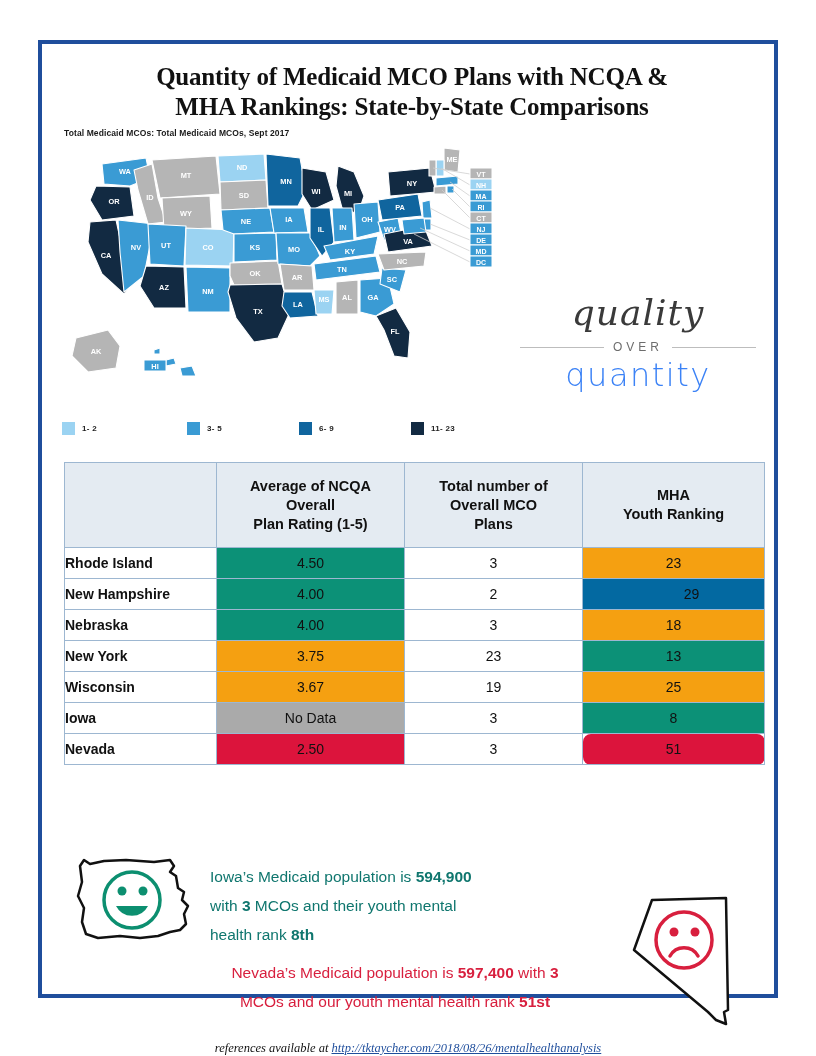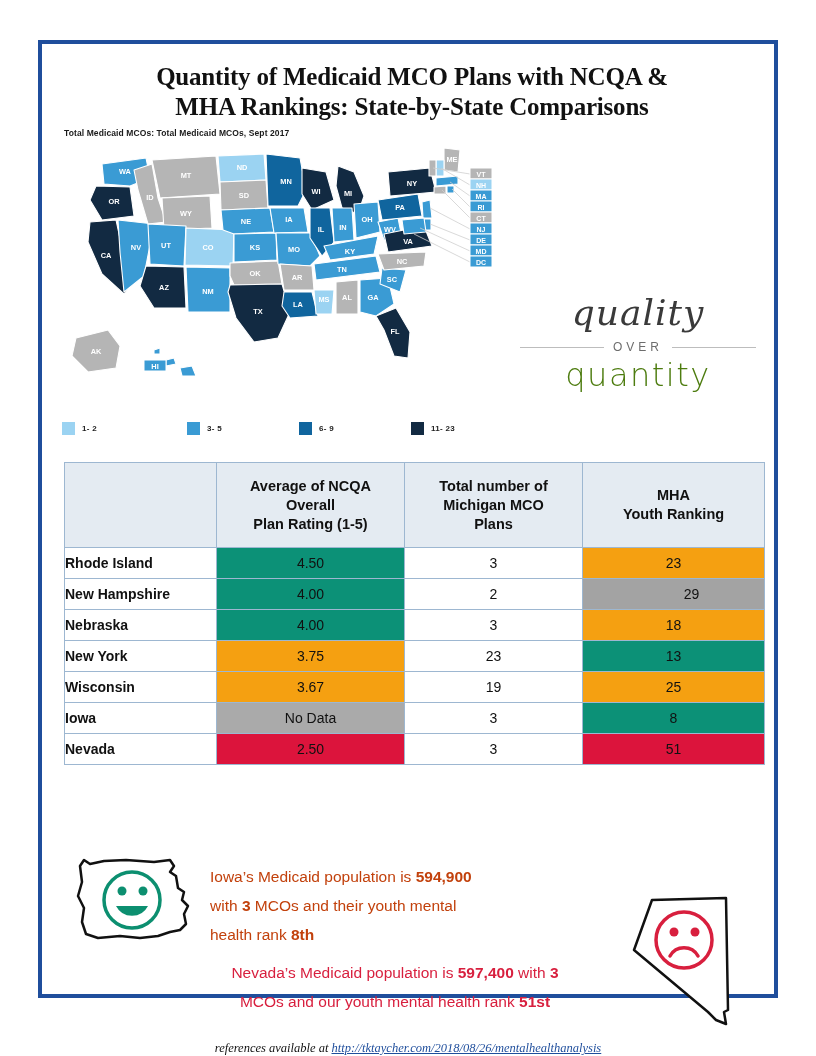--- a/index.html
+++ b/index.html
@@ -26,21 +26,21 @@
   .lgitem{display:flex;align-items:center;}
   .lgsw{width:13px;height:13px;display:inline-block;margin-right:7px;}
   .lglabel{letter-spacing:0.3px;}
 
   .quality{position:absolute;left:478px;top:248px;width:236px;text-align:center;}
   .q-top{font-family:"DejaVu Serif",serif;font-style:italic;font-size:36px;
          color:#3a3a3a;line-height:42px;letter-spacing:1px;}
   .q-mid{display:flex;align-items:center;justify-content:center;margin:6px 0 2px;}
   .q-rule{flex:1;height:1px;background:#bdbdbd;}
   .q-over{font-size:12px;letter-spacing:4px;color:#6d6d6d;padding:0 9px;}
-  .q-bot{font-family:"DejaVu Sans",sans-serif;font-size:32px;color:#4d7c0f;
+  .q-bot{font-family:"DejaVu Sans",sans-serif;font-size:32px;color:#3b82f6;
          letter-spacing:1.5px;font-weight:300;line-height:38px;}
 
   table.data{position:absolute;left:22px;top:418px;width:700px;
              border-collapse:collapse;table-layout:fixed;}
   table.data col.c1{width:152px;}
   table.data col.c2{width:188px;}
   table.data col.c3{width:178px;}
   table.data col.c4{width:182px;}
   table.data th,table.data td{border:1px solid #9DB7D1;padding:0;}
   table.data thead th{background:#E4EBF2;height:84px;vertical-align:middle;
@@ -50,21 +50,21 @@
   table.data tbody td{height:30px;font-size:14px;color:#111;}
   td.state{font-weight:bold;font-size:15px;padding-left:5px;background:#ffffff;
            white-space:nowrap;}
   td.val{text-align:center;}
   td.plain{background:#ffffff;text-align:center;}
 
   .callouts{position:absolute;left:0px;top:806px;width:740px;height:186px;}
   .iowa-svg{position:absolute;left:28px;top:6px;}
   .nev-svg{position:absolute;left:578px;top:42px;}
   .iowa-text{position:absolute;left:168px;top:12px;width:330px;
-             font-size:15.5px;line-height:29px;color:#c2410c;}
+             font-size:15.5px;line-height:29px;color:#0f766e;}
   .nev-text{position:absolute;left:118px;top:108px;width:470px;text-align:center;
             font-size:15.5px;line-height:29px;color:#D81F3E;}
   .b{font-weight:bold;}
 
   .footer{position:absolute;left:0;top:1000px;width:816px;text-align:center;margin-top:41px;}
   .fref{font-family:"Liberation Serif",serif;font-style:italic;font-size:12.5px;
         color:#111;}
   .fref a{color:#1F4E9C;text-decoration:underline;font-style:italic;}
   .fdraft{font-family:"Liberation Serif",serif;font-style:italic;font-weight:bold;
           font-size:14px;color:#111;margin-top:3px;}
@@ -317,41 +317,41 @@
     <thead>
       <tr>
         <th class="blank"></th>
         <th>
           <div>Average of NCQA</div>
           <div>Overall</div>
           <div>Plan Rating (1-5)</div>
         </th>
         <th>
           <div>Total number of</div>
-          <div>Michigan MCO</div>
+          <div>Overall MCO</div>
           <div>Plans</div>
         </th>
         <th>
           <div>MHA</div>
           <div>Youth Ranking</div>
         </th>
       </tr>
     </thead>
     <tbody>
           <tr>
             <td class="state">Rhode Island</td>
             <td class="val" style="background: rgb(12, 145, 119);">4.50</td>
             <td class="plain">3</td>
             <td class="val" style="background: rgb(245, 160, 17);">23</td>
           </tr>
           <tr>
             <td class="state">New Hampshire</td>
             <td class="val" style="background: rgb(12, 145, 119);">4.00</td>
             <td class="plain">2</td>
-            <td class="val" style="background: #a3a3a3; padding-left: 36px;">29</td>
+            <td class="val" style="background: #0369a1; padding-left: 36px;">29</td>
           </tr>
           <tr>
             <td class="state">Nebraska</td>
             <td class="val" style="background: rgb(12, 145, 119);">4.00</td>
             <td class="plain">3</td>
             <td class="val" style="background: rgb(245, 160, 17);">18</td>
           </tr>
           <tr>
             <td class="state">New York</td>
             <td class="val" style="background: rgb(245, 160, 17);">3.75</td>
@@ -367,21 +367,21 @@
           <tr>
             <td class="state">Iowa</td>
             <td class="val" style="background: rgb(170, 170, 170); margin-left: 48px;">No Data</td>
             <td class="plain">3</td>
             <td class="val" style="background: rgb(12, 145, 119);">8</td>
           </tr>
           <tr>
             <td class="state">Nevada</td>
             <td class="val" style="background: rgb(220, 20, 60);">2.50</td>
             <td class="plain">3</td>
-            <td class="val" style="background: rgb(220, 20, 60);">51</td>
+            <td class="val" style="background: rgb(220, 20, 60); border-radius: 8px;">51</td>
           </tr>
         </tbody>
   </table>
 
   <div class="callouts">
 
     <svg class="iowa-svg" width="135" height="105" viewBox="0 0 135 105">
       <path d="M10,10 L14,4 L20,8 L34,5 L56,4 L84,6 L100,4 L104,10 L100,16 L106,20
                L108,32 L114,36 L112,44 L118,50 L114,58 L116,68 L110,74 L100,76
                L88,80 L70,82 L50,80 L28,82 L16,78 L12,66 L14,52 L8,40 L12,26 Z" fill="#ffffff" stroke="#111111" stroke-width="2.5" stroke-linejoin="round"></path>

